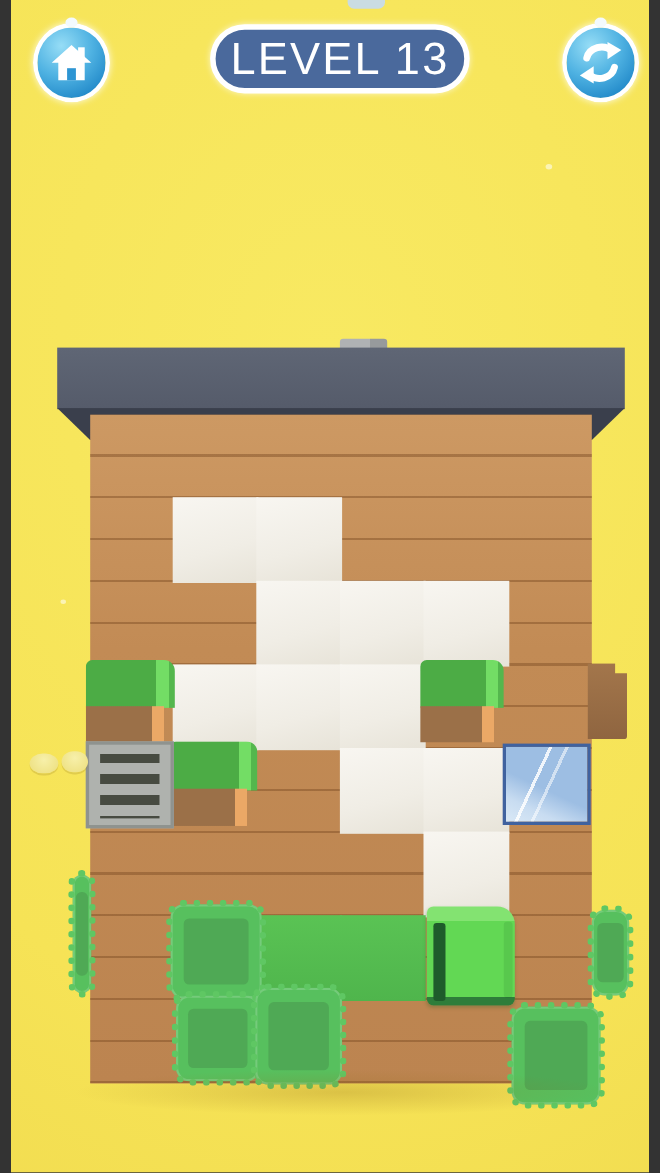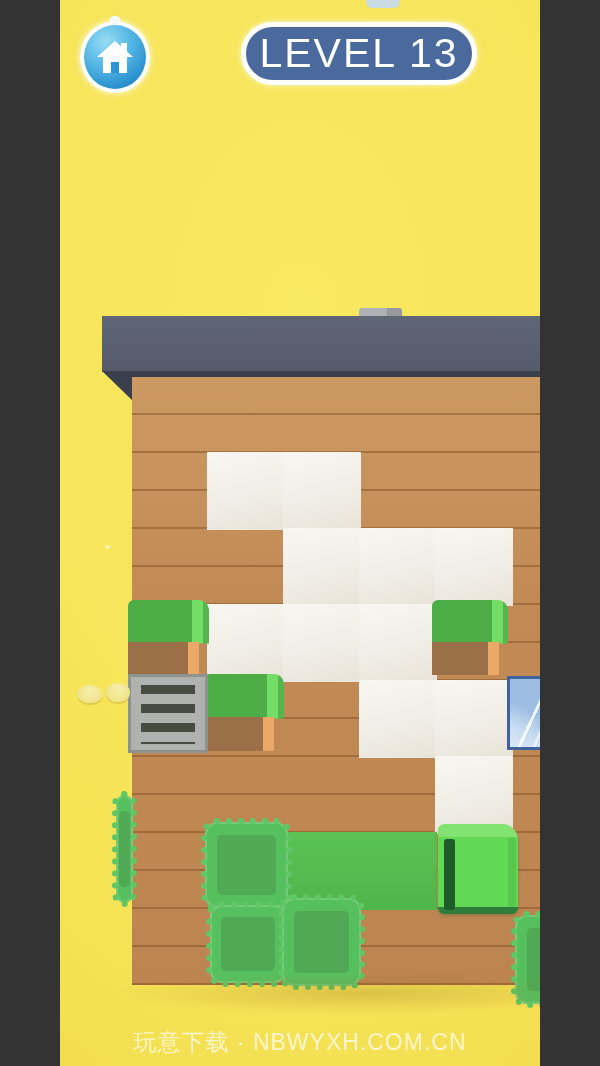--- a/index.html
+++ b/index.html
@@ -1,16 +1,16 @@
 <!DOCTYPE html>
 <html><head>
 <meta charset="utf-8">
 <style>
   html,body{margin:0;padding:0;background:#333;}
-  .stage{position:relative;width:480px;height:1066px;overflow:hidden;margin:0 auto;
+  .stage{position:relative;width:580px;height:1066px;overflow:hidden;margin:0 auto;
     font-family:"Liberation Sans",sans-serif;
     background:radial-gradient(140% 100% at 50% 30%, #F8E962 0%, #F6E356 60%, #EFD84C 100%);}
   .stage *{position:absolute;box-sizing:border-box;}
 
   
   .top-notch{left:306px;top:-5px;width:34px;height:13px;border-radius:6px;background:#C7DBE9;opacity:.95;}
   .circle-btn{width:70px;height:72px;border-radius:50%;padding:0;cursor:pointer;
     background:radial-gradient(circle at 35% 26%, #96DDF6 0%, #4FB2E2 45%, #1E86C7 85%);
     border:4px solid #FFFFFF;box-shadow:0 0 7px rgba(255,255,255,.85);}
   .circle-btn::after{content:"";position:absolute;left:50%;top:-9px;transform:translateX(-50%);
@@ -132,14 +132,13 @@
 
   <button class="circle-btn btn-refresh">
     <svg width="42" height="42" viewBox="0 0 40 40">
       <path d="M8 16 A13 12 0 0 1 30 10" fill="none" stroke="#FFFFFF" stroke-width="6" stroke-linecap="round"></path>
       <polygon points="26,2 38,9 26,17" fill="#FFFFFF"></polygon>
       <path d="M32 24 A13 12 0 0 1 10 30" fill="none" stroke="#FFFFFF" stroke-width="6" stroke-linecap="round"></path>
       <polygon points="14,38 2,31 14,23" fill="#FFFFFF"></polygon>
     </svg>
   </button>
 
-  <div class="watermark">玩意下载 · NBWYXH.COM.CN</div>
 </div>
 
 </body></html>

